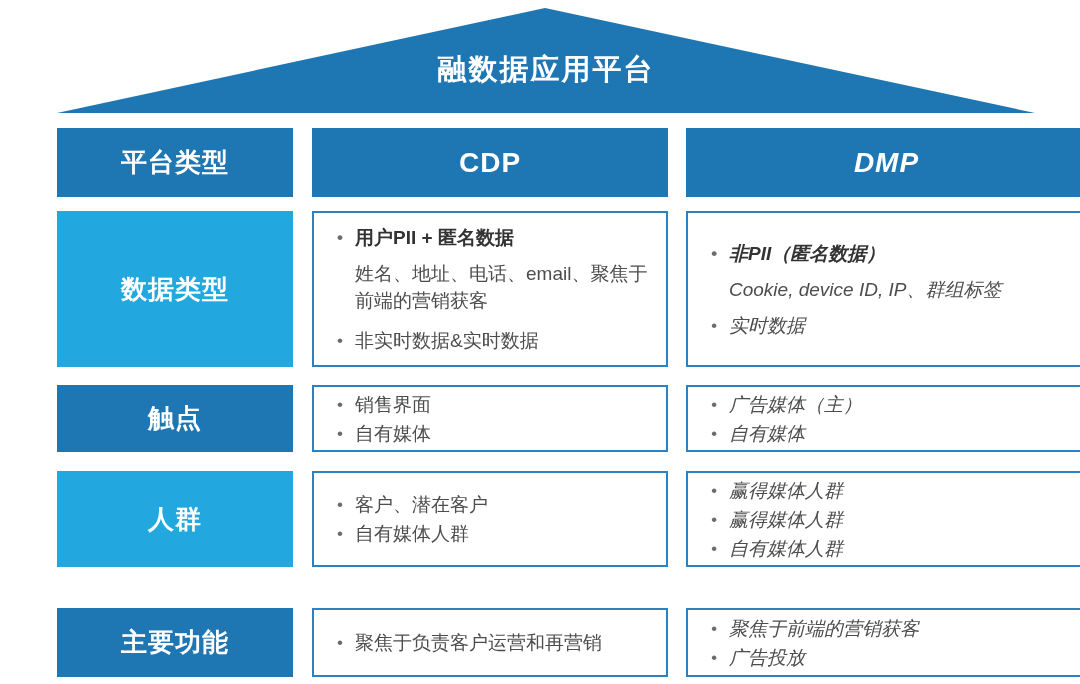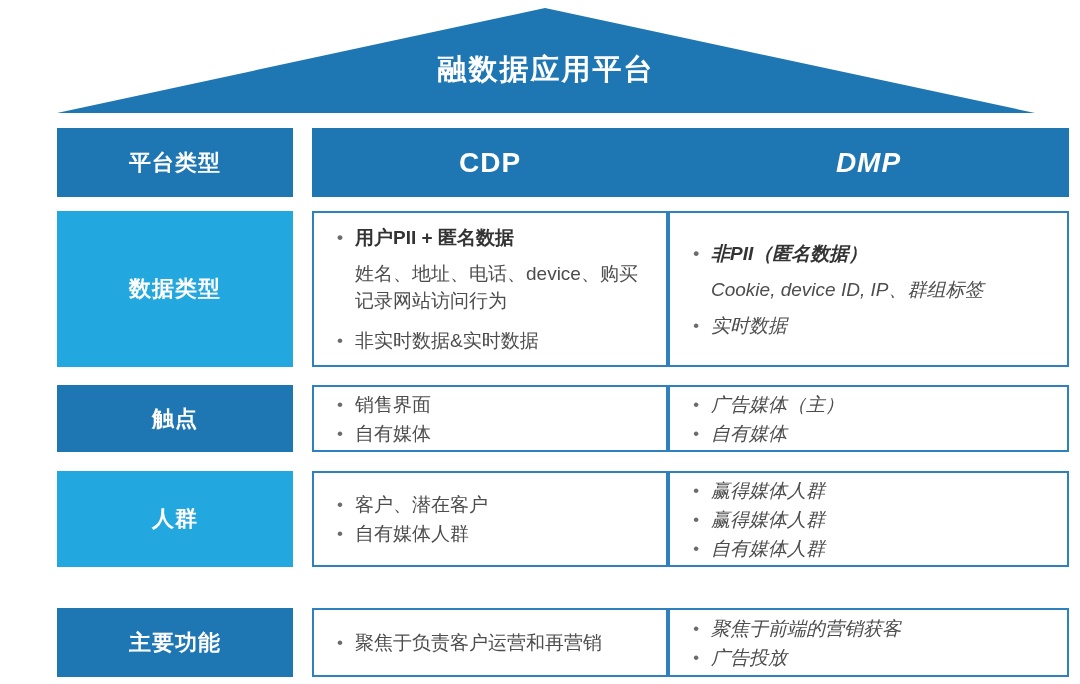--- a/index.html
+++ b/index.html
@@ -21,31 +21,31 @@
 
   
   .row { position: absolute; left: 57px; display: flex; }
   .row-header  { top: 128px; height: 69px; }
   .row-data    { top: 211px; height: 156px; }
   .row-touch   { top: 385px; height: 67px; border-radius: 25px; }
   .row-people  { top: 471px; height: 96px; }
   .row-func    { top: 608px; height: 69px; }
 
   .col-label { width: 236px; margin-right: 19px; }
-  .col-cdp   { width: 356px; margin-right: 0; }
+  .col-cdp   { width: 356px; margin-right: 18px; }
   .col-dmp   { width: 401px; font-style: italic; }
 
   
   .block {
     display: flex; align-items: center; justify-content: center;
     color: #ffffff; font-weight: bold;
   }
   .block.dark  { background: #1e76b2; }
   .block.light { background: #22a7de; }
-  .block-label { font-size: 22px; letter-spacing: 1px; }
+  .block-label { font-size: 26px; letter-spacing: 1px; }
   .block-latin { font-size: 28px; letter-spacing: 1px; }
 
   
   .cell {
     background: #ffffff;
     border: 2px solid #2e80bf;
     display: flex; flex-direction: column; justify-content: center;
     padding: 8px 14px 8px 20px;
   }
   .cell ul { list-style: none; }
@@ -79,21 +79,21 @@
     <div class="block dark block-label col-label">平台类型</div>
     <div class="block dark block-latin col-cdp">CDP</div>
     <div class="block dark block-latin col-dmp">DMP</div>
   </div>
 
   <div class="row row-data">
     <div class="block light block-label col-label">数据类型</div>
     <div class="cell col-cdp">
       <ul>
         <li class="bullet lead">用户PII + 匿名数据</li>
-        <li class="sub">姓名、地址、电话、device、购买记录网站访问行为</li>
+        <li class="sub">姓名、地址、电话、email、聚焦于前端的营销获客</li>
         <li class="bullet gap">非实时数据&amp;实时数据</li>
       </ul>
     </div>
     <div class="cell col-dmp">
       <ul>
         <li class="bullet lead">非PII（匿名数据）</li>
         <li class="sub">Cookie, device ID, IP、群组标签</li>
         <li class="bullet sub">实时数据</li>
       </ul>
     </div>

